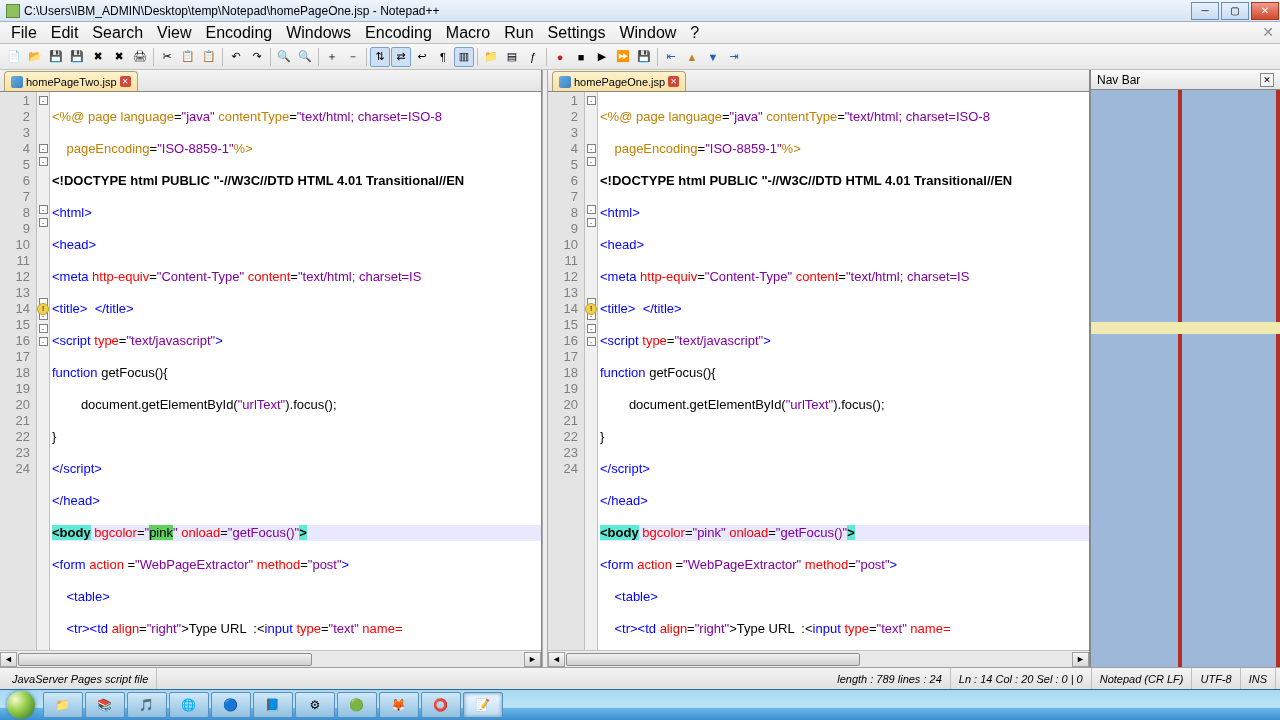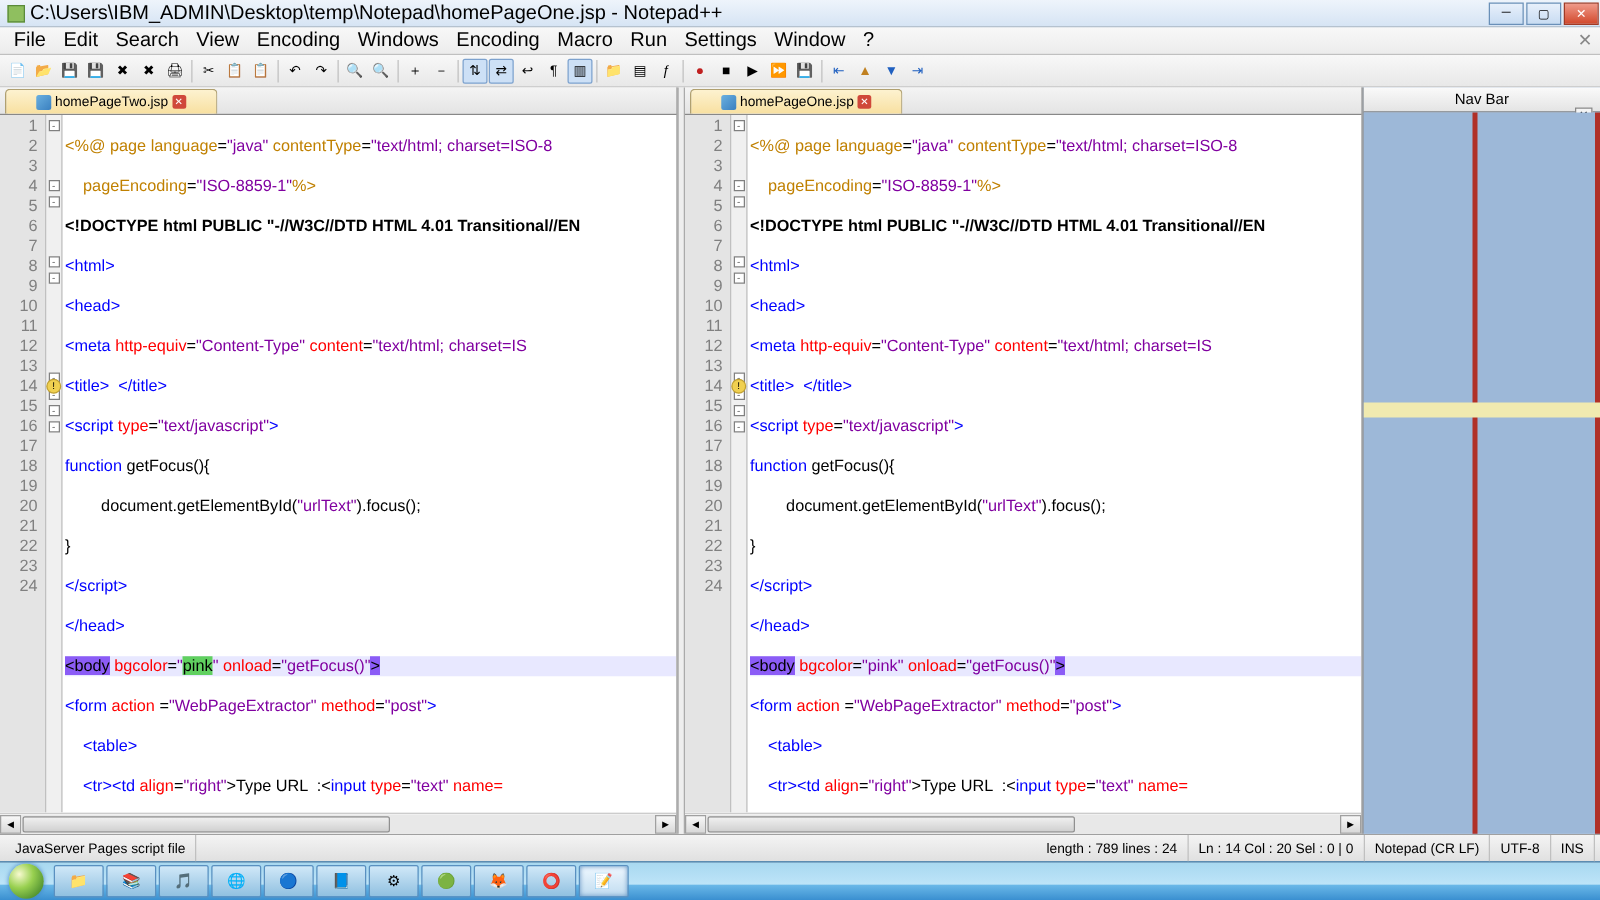--- a/index.html
+++ b/index.html
@@ -1,73 +1,73 @@
 <!DOCTYPE html>
 <html><head>
 <meta charset="utf-8">
 <style>
 * { margin: 0; padding: 0; box-sizing: border-box; font-family: "Segoe UI", Tahoma, sans-serif; }
 body { background: #fff; font-size: 12px; overflow: hidden; width: 1280px; height: 720px; }
 
 .titlebar { height: 22px; background: linear-gradient(to bottom, #eef4fb, #d6e4f4); display: flex; align-items: center; padding-left: 6px; border-bottom: 1px solid #a0b0c0; }
 .titlebar .appicon { width: 14px; height: 14px; background: #8fbf5f; margin-right: 4px; border: 1px solid #5a8a3a; }
-.titlebar .title { flex: 1; font-size: 16px; color: #000; }
+.titlebar .title { flex: 1; font-size: 12px; color: #000; }
 .winbtns { display: flex; }
 .winbtn { width: 28px; height: 18px; margin: 0 1px; border: 1px solid #6a90b8; background: linear-gradient(to bottom,#e8f0fb,#c8dcf2); display: flex; align-items: center; justify-content: center; font-size: 10px; cursor: pointer; }
 .winbtn.close { background: linear-gradient(to bottom,#ef9a8a,#d2492d); color: #fff; border-color: #a03a25; }
 
 .menubar { height: 22px; background: linear-gradient(to bottom,#f8f8f8,#ececec); display: flex; align-items: center; padding: 0 4px; border-bottom: 1px solid #c0c0c0; position: relative; }
 .menuitem { padding: 2px 7px; font-size: 16px; cursor: pointer; }
 .menu-close-x { position: absolute; right: 6px; top: 2px; color: #888; font-size: 14px; cursor: pointer; }
 
 .toolbar { height: 26px; background: linear-gradient(to bottom,#f8f8f8,#e8e8e8); display: flex; align-items: center; padding: 0 4px; border-bottom: 1px solid #c0c0c0; gap: 1px; }
 .tbtn { width: 20px; height: 20px; border: 1px solid transparent; display: flex; align-items: center; justify-content: center; font-size: 11px; cursor: pointer; border-radius: 2px; }
 .tbtn.active { border-color: #7da2ce; background: #cde0f6; }
 .tsep { width: 1px; height: 18px; background: #c0c0c0; margin: 0 2px; }
 
 .workspace { display: flex; height: 597px; }
 .pane { flex: 1; display: flex; flex-direction: column; border-right: 1px solid #888; position: relative; }
 .splitter { width: 6px; background: #eee; cursor: col-resize; border-left: 1px solid #aaa; border-right: 1px solid #aaa; }
 
 .tabstrip { height: 22px; background: linear-gradient(to bottom,#f4f4f4,#e4e4e4); display: flex; align-items: flex-end; padding: 0 4px; border-bottom: 1px solid #888; }
-.tab { height: 20px; padding: 2px 24px; background: linear-gradient(to bottom,#fdf2d0,#f8e0a0); border: 1px solid #b0a070; border-bottom: none; border-radius: 4px 4px 0 0; display: flex; align-items: center; gap: 3px; font-size: 11px; cursor: pointer; }
+.tab { height: 20px; padding: 2px 6px; background: linear-gradient(to bottom,#fdf2d0,#f8e0a0); border: 1px solid #b0a070; border-bottom: none; border-radius: 4px 4px 0 0; display: flex; align-items: center; gap: 3px; font-size: 11px; cursor: pointer; }
 .tabicon { width: 12px; height: 12px; background: linear-gradient(135deg,#6ab0e0,#3a80c0); border-radius: 2px; }
 .tabclose { width: 11px; height: 11px; background: #d0483a; border-radius: 2px; color: #fff; font-size: 8px; display: flex; align-items: center; justify-content: center; }
 
 .editor { flex: 1; display: flex; background: #fff; overflow: hidden; font-family: Consolas, "Courier New", monospace; font-size: 13px; position: relative; }
 .gutter { width: 36px; background: #e4e4e4; text-align: right; padding: 1px 6px 0 0; color: #808080; line-height: 16px; user-select: none; }
 .foldcol { width: 14px; background: #f0f0f0; border-right: 1px solid #c0c0c0; border-left: 1px solid #c0c0c0; padding-top: 1px; }
 .foldbox { width: 9px; height: 9px; border: 1px solid #808080; margin: 3px auto 4px; font-size: 8px; line-height: 7px; text-align: center; color: #606060; background: #fff; }
 .foldgap { height: 16px; }
 .code { flex: 1; padding: 1px 0 0 2px; line-height: 16px; white-space: pre; overflow: hidden; }
 .code .row { height: 16px; }
 .hl-row { background: #e8e8ff; }
 .hl-green { background: #60d060; color: #000; }
-.hl-body { background: #8b5cf6; color: #000; }
+.hl-body { background: #5eead4; color: #000; font-weight: bold; }
 .c-kw { color: #0000ff; }
 .c-tag { color: #0000ff; }
 .c-attr { color: #ff0000; }
 .c-str { color: #8000a0; }
 .c-preproc { color: #c08000; }
 .c-doctype { color: #000; font-weight: bold; }
 
 .navbar-panel { width: 190px; background: #b8cce4; border-left: 1px solid #888; display: flex; flex-direction: column; }
-.navbar-panel .nav-title { height: 20px; background: linear-gradient(to bottom,#fafafa,#e4e4e4); border-bottom: 1px solid #888; padding: 2px 6px; font-size: 12px; display: flex; align-items: center; flex-direction: column; }
+.navbar-panel .nav-title { height: 20px; background: linear-gradient(to bottom,#fafafa,#e4e4e4); border-bottom: 1px solid #888; padding: 2px 6px; font-size: 12px; display: flex; align-items: center; }
 .navbar-panel .nav-title .nav-close { margin-left: auto; width: 14px; height: 14px; border: 1px solid #888; font-size: 9px; display: flex; align-items: center; justify-content: center; cursor: pointer; background: #f4f4f4; }
 .nav-body { flex: 1; position: relative; background: #9db8d8; }
 .nav-red-v { position: absolute; top: 0; bottom: 0; width: 4px; background: #b03028; }
 .nav-yellow-h { position: absolute; left: 0; right: 0; height: 12px; background: #f0eab0; top: 232px; }
 
 .hscroll-area { height: 17px; background: #f0f0f0; display: flex; align-items: center; border-top: 1px solid #c0c0c0; }
 .hscroll-btn { width: 17px; height: 15px; background: linear-gradient(to bottom,#f8f8f8,#d8d8d8); border: 1px solid #a0a0a0; display: flex; align-items: center; justify-content: center; font-size: 9px; cursor: pointer; }
 .hscroll-track { flex: 1; height: 15px; background: #e8e8e8; position: relative; }
 .hscroll-thumb { position: absolute; height: 13px; top: 1px; left: 1px; width: 58%; background: linear-gradient(to bottom,#f0f0f0,#d0d0d0); border: 1px solid #909090; border-radius: 2px; cursor: pointer; }
 
 .statusbar { height: 22px; background: linear-gradient(to bottom,#f4f4f4,#e0e0e0); border-top: 1px solid #a0a0a0; display: flex; align-items: center; font-size: 11px; padding: 0 4px; }
-.statusbar .cell { padding: 0 8px; border-right: 1px solid #c0c0c0; height: 100%; display: flex; align-items: center; }
+.statusbar .cell { padding: 0 8px; border-right: 1px solid #c0c0c0; height: 100%; display: flex; align-items: center; font-style: italic; }
 .statusbar .spacer { flex: 1; }
 
 .taskbar { height: 31px; background: linear-gradient(to top,#3a8fd0,#6ab8e8 40%,#bde4f8 42%,#a8d8f0); display: flex; align-items: center; border-top: 1px solid #2a6a9a; }
 .start-orb { width: 42px; height: 31px; display: flex; align-items: center; justify-content: center; }
 .start-orb .orb { width: 28px; height: 28px; border-radius: 50%; background: radial-gradient(circle at 30% 30%, #f8fad0, #98d050 40%, #2a7020); box-shadow: 0 0 4px #4080c0; }
 .taskbtn { width: 40px; height: 26px; margin: 0 1px; border: 1px solid #5a90c0; border-radius: 2px; background: linear-gradient(to bottom,#d0e8f8,#90c0e0); display: flex; align-items: center; justify-content: center; cursor: pointer; }
 .taskbtn.active { background: linear-gradient(to bottom,#f0f8ff,#c0dcf0); box-shadow: inset 0 0 4px #6090c0; }
 .tray { margin-left: auto; display: flex; align-items: center; gap: 6px; padding: 0 6px; color: #fff; font-size: 11px; }
 .tray .trayicon { width: 16px; height: 16px; background: rgba(255,255,255,0.6); border-radius: 2px; }
 .tray .clock { text-align: center; line-height: 13px; }

